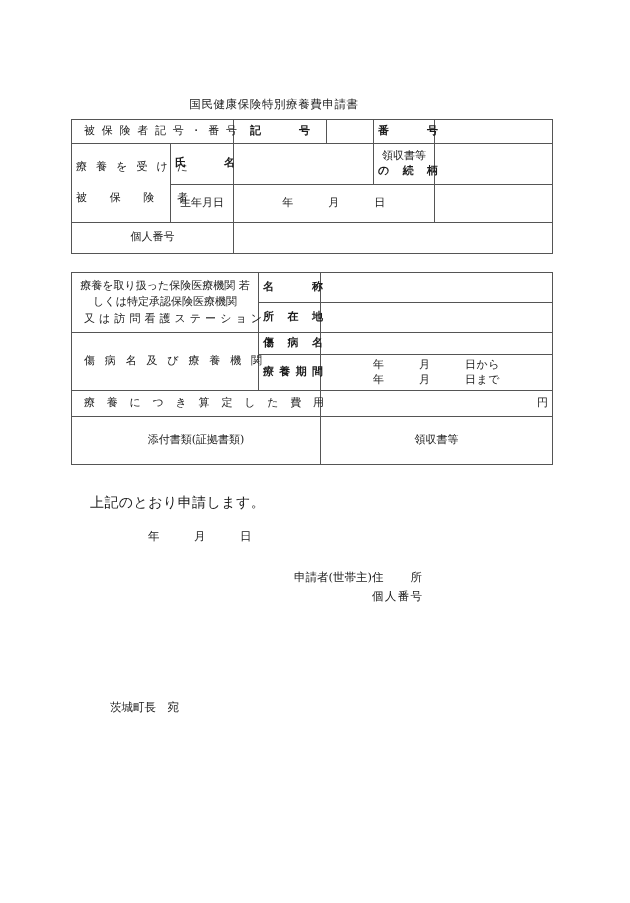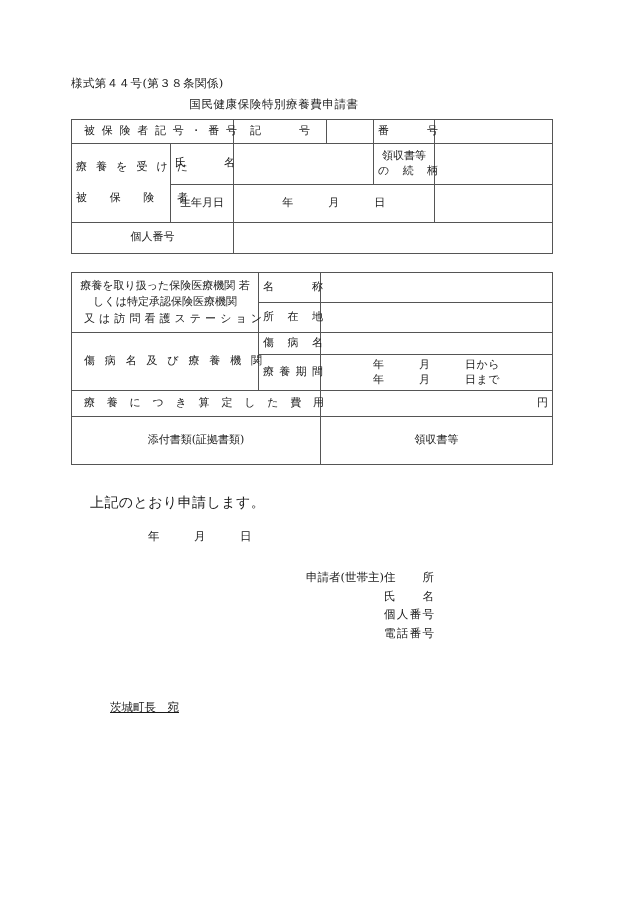--- a/index.html
+++ b/index.html
@@ -63,20 +63,21 @@
   .l { text-align: center; }
   .r { text-align: right; }
   .top { vertical-align: top; padding-top: 5px; }
   .spread-narrow {
     display: block;
     width: 60px;
     margin: 0 auto;
     text-align: justify;
     text-align-last: justify;
     text-justify: inter-character;
+    font-weight: bold;
   }
   .spread-wide {
     display: block;
     width: 112px;
     margin: 16px auto;
     text-align: justify;
     text-align-last: justify;
     text-justify: inter-character;
   }
   .spread-full {
@@ -108,21 +109,20 @@
     left: 148px;
     top: 529px;
     font-size: 11.5px;
     white-space: pre;
   }
   .applicant {
     position: absolute;
     left: 294px;
     top: 568px;
     font-size: 11.5px;
-    margin-left: 12px;
   }
   .applicant .row {
     display: flex;
     align-items: baseline;
     white-space: nowrap;
     line-height: 1.62;
   }
   .applicant .prefix {
     display: inline-block;
     width: 78px;
@@ -134,29 +134,27 @@
     text-align: justify;
     text-align-last: justify;
     text-justify: inter-character;
   }
   .addressee {
     position: absolute;
     left: 110px;
     top: 700px;
     font-size: 11.5px;
     white-space: pre;
-    text-decoration: underline;
   }
 </style>
 </head>
 <body>
 
 <div class="page">
 
-  <div class="form-no">様式第４４号(第３８条関係)</div>
   <div class="doc-title">国民健康保険特別療養費申請書</div>
 
   <table class="form" id="table-insured">
     <colgroup>
       <col style="width:99px">
       <col style="width:63px">
       <col style="width:93px">
       <col style="width:47px">
       <col style="width:61px">
       <col style="width:118px">
@@ -269,27 +267,19 @@
   <div class="statement">上記のとおり申請します。</div>
   <div class="date-blank">年　　　月　　　日</div>
 
   <div class="applicant">
     <div class="row">
       <span class="prefix">申請者(世帯主)</span>
       <span class="fieldname">住所</span>
     </div>
     <div class="row">
       <span class="prefix"></span>
-      <span class="fieldname">氏名</span>
-    </div>
-    <div class="row">
-      <span class="prefix"></span>
       <span class="fieldname">個人番号</span>
     </div>
-    <div class="row">
-      <span class="prefix"></span>
-      <span class="fieldname">電話番号</span>
-    </div>
   </div>
 
   <div class="addressee">茨城町長　宛</div>
 
 </div>
 
 </body></html>

